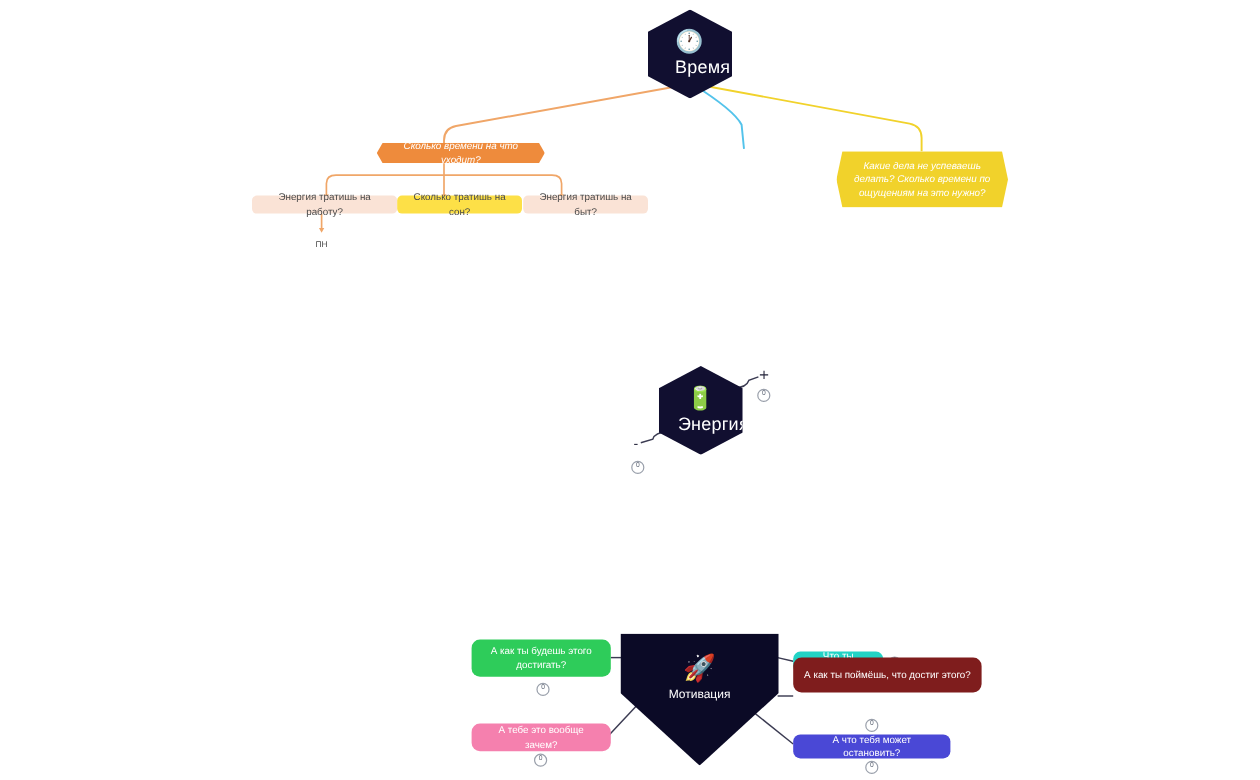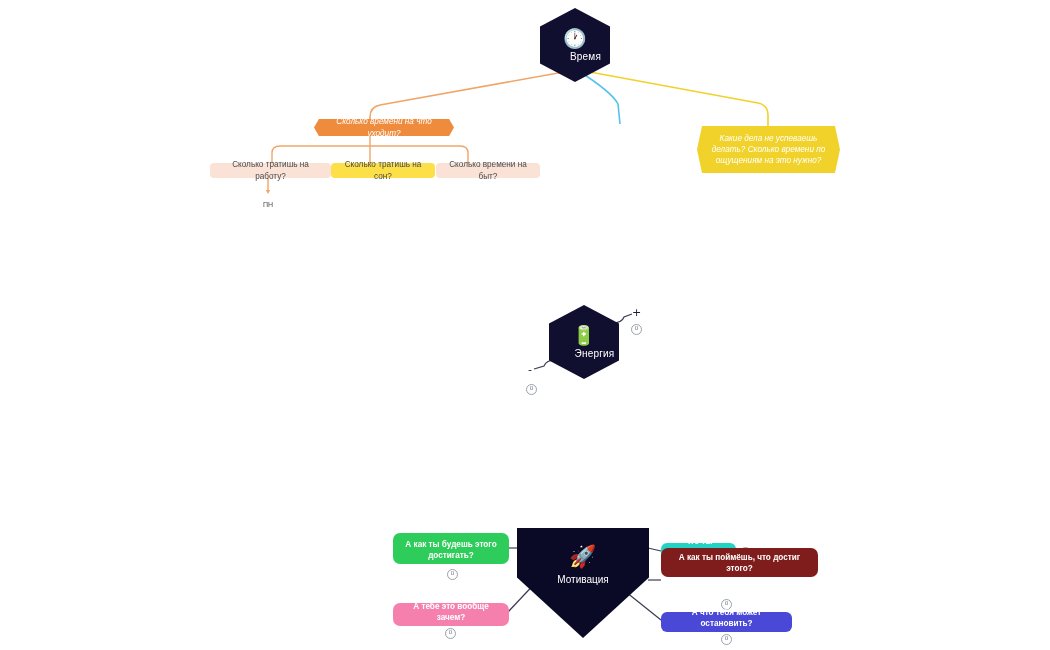--- a/index.html
+++ b/index.html
@@ -41,21 +41,21 @@
     flex-direction: column;
     align-items: center;
     justify-content: center;
     gap: 3px;
   }
   .hexnode .glyph {
     font-size: 19px;
     line-height: 1;
   }
   .hexnode .hexlabel {
-    font-size: 10px;
+    font-size: 15px;
     letter-spacing: .2px;
     white-space: nowrap;
     margin-left: 21px;
   }
 
   
   .shield {
     position: absolute;
     width: 132px;
     height: 110px;
@@ -89,21 +89,21 @@
     clip-path: polygon(3.5% 0%, 96.5% 0%, 100% 50%, 96.5% 100%, 3.5% 100%, 0% 50%);
     font-style: italic;
   }
   .node.rounded { border-radius: 4px; }
   .node.pill    { border-radius: 6px; }
   .node.pill-lg { border-radius: 7px; }
 
   .t-white  { color: #ffffff; }
   .t-dark   { color: #4A4A4A; }
 
-  .bold { font-weight: bold; align-items: flex-end; }
+  .bold { font-weight: normal; }
 
   
   .badge {
     position: absolute;
     width: 9px;
     height: 9px;
     border-radius: 50%;
     border: 1px solid #9aa0ab;
     background: #ffffff;
     color: #6b7280;
@@ -160,29 +160,29 @@
   <div class="hexnode" style="left:540px; top:8px;">
     <span class="glyph">🕐</span>
     <span class="hexlabel">Время</span>
   </div>
 
   <div class="node hexflat t-white" style="left:314px; top:119px; width:140px; height:17px; background:#EE8B3C;">
     <span>Сколько времени на что уходит?</span>
   </div>
 
   <div class="node rounded t-dark" style="left:210px; top:163px; width:121px; height:15px; background:#FAE3D6;">
-    <span>Сколько тратишь на работу?</span>
+    <span>Энергия тратишь на работу?</span>
   </div>
 
   <div class="node rounded t-dark" style="left:331px; top:163px; width:104px; height:15px; background:#fde047;">
     <span>Сколько тратишь на сон?</span>
   </div>
 
   <div class="node rounded t-dark" style="left:436px; top:163px; width:104px; height:15px; background:#FAE3D6;">
-    <span>Сколько времени на быт?</span>
+    <span>Энергия тратишь на быт?</span>
   </div>
 
   <div class="node t-dark" style="left:256px; top:199px; width:24px; height:12px; background:transparent; font-size:7px;">
     <span>ПН</span>
   </div>
 
 
   <div class="node hexflat t-white" style="left:697px; top:126px; width:143px; height:47px; background:#F1D22B;">
     <span>Какие дела не успеваешь делать? Сколько времени по ощущениям на это нужно?</span>
   </div>

